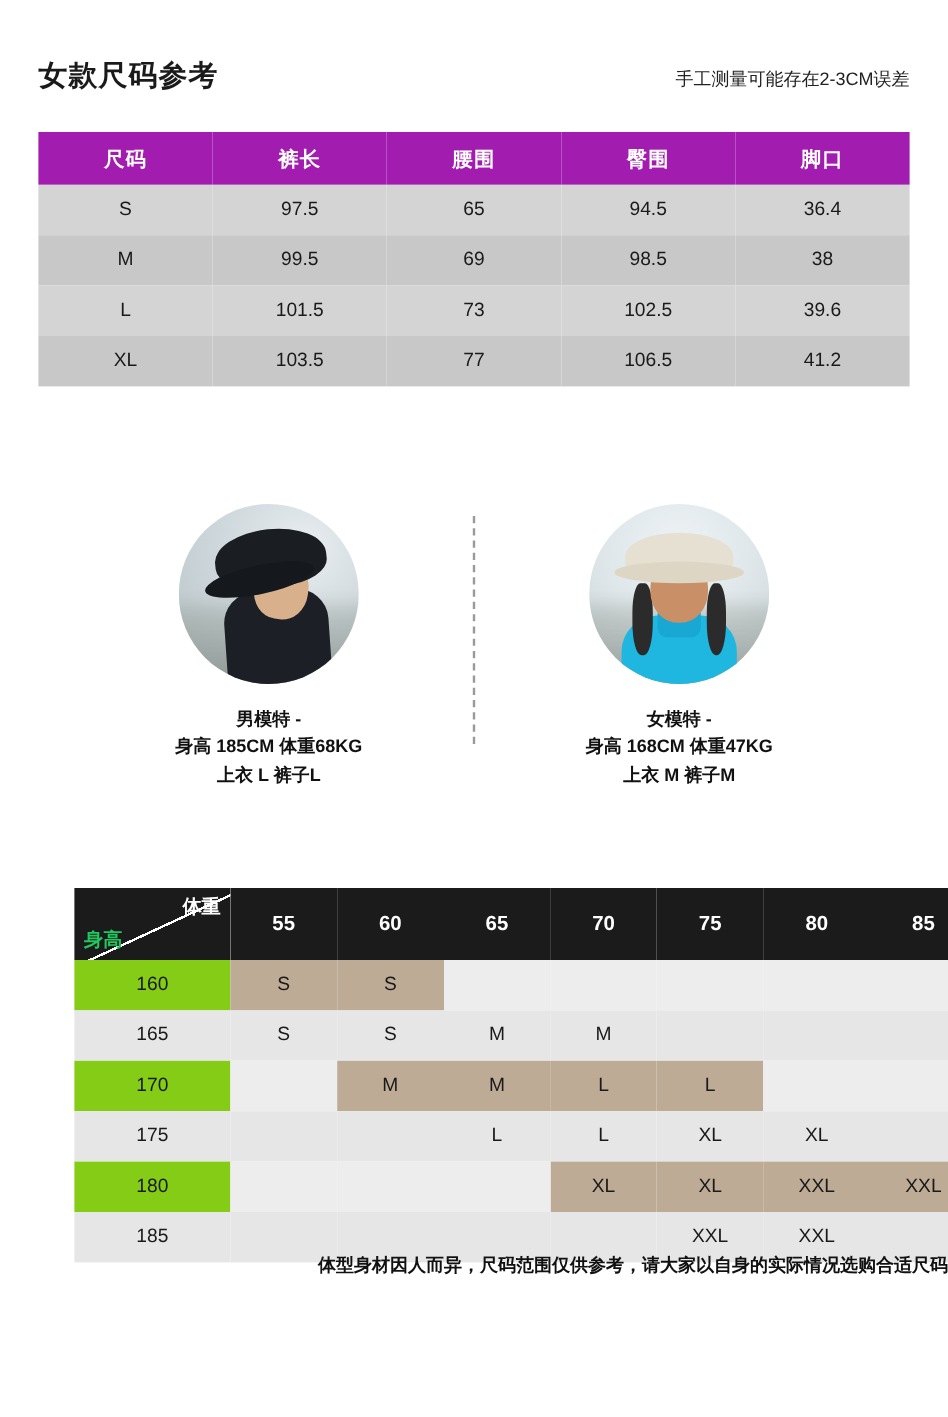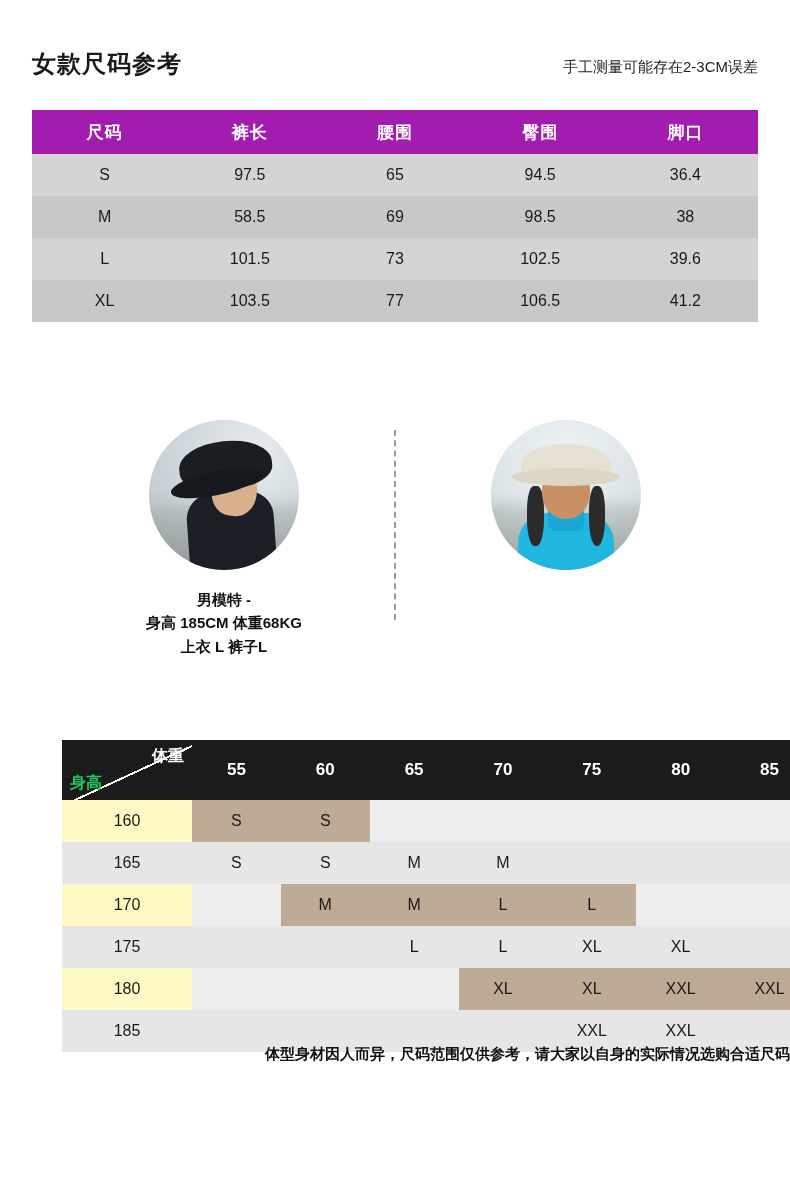--- a/index.html
+++ b/index.html
@@ -280,21 +280,21 @@
   }
   .corner-height {
     position: absolute;
     left: 8px;
     bottom: 6px;
     font-size: 16px;
     font-weight: bold;
     color: #22c55e;
   }
   .matrix .rowhead {
-    background: #fef9c3;
+    background: #84cc16;
     color: #1a1a1a;
     font-weight: normal;
     text-align: center;
     font-size: 16px;
   }
   .matrix tbody tr:nth-child(even) .rowhead { background: #e6e6e6; }
   .cell { background: #ededed; }
   .matrix tbody tr:nth-child(even) .cell { background: #e6e6e6; }
   .cell.filled { background: #bdab96; color: #1a1a1a; }
 
@@ -331,21 +331,21 @@
   <tbody>
     <tr>
       <td>S</td>
       <td>97.5</td>
       <td>65</td>
       <td>94.5</td>
       <td>36.4</td>
     </tr>
     <tr>
       <td>M</td>
-      <td>58.5</td>
+      <td>99.5</td>
       <td>69</td>
       <td>98.5</td>
       <td>38</td>
     </tr>
     <tr>
       <td>L</td>
       <td>101.5</td>
       <td>73</td>
       <td>102.5</td>
       <td>39.6</td>
@@ -384,20 +384,25 @@
       <div class="ph-bg female"></div>
       <div class="ph-blur"></div>
       <div class="f-body"></div>
       <div class="f-neck"></div>
       <div class="f-hair-l"></div>
       <div class="f-hair-r"></div>
       <div class="f-face"></div>
       <div class="f-hat"></div>
       <div class="f-brim"></div>
     </div>
+    <div class="model-caption">
+      <div>女模特 -</div>
+      <div>身高 168CM  体重47KG</div>
+      <div>上衣 M  裤子M</div>
+    </div>
   </div>
 </div>
 
 <table class="matrix">
   <thead>
     <tr>
       <th class="corner">
         <span class="corner-line"></span>
         <span class="corner-weight">体重</span>
         <span class="corner-height">身高</span>

